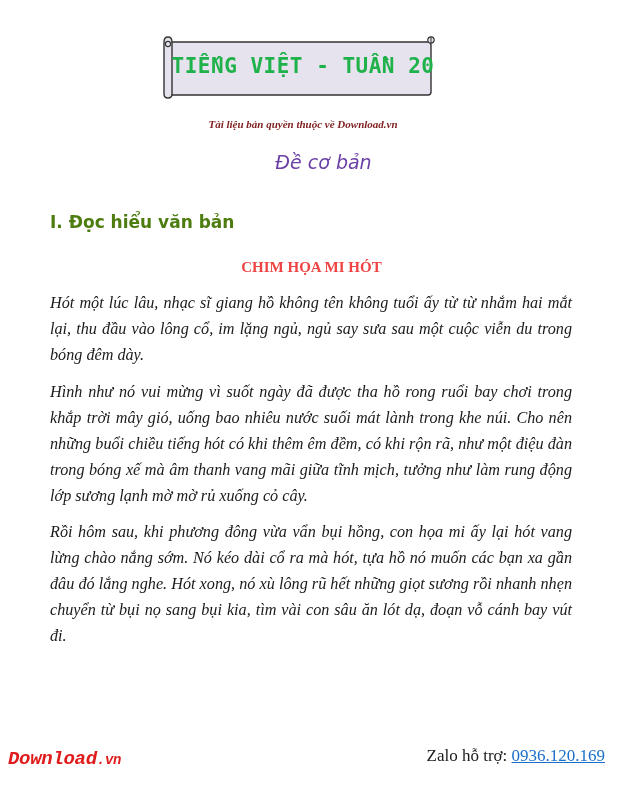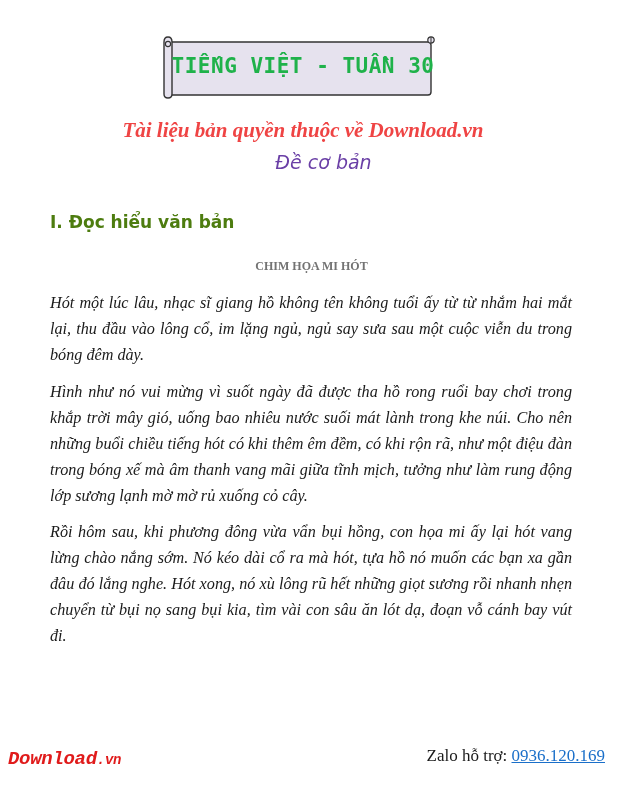--- a/index.html
+++ b/index.html
@@ -43,22 +43,22 @@
 
     .copyright {
       position: absolute;
       top: 118px;
       left: 0;
       width: 606px;
       text-align: center;
       font-family: "Liberation Serif", serif;
       font-style: italic;
       font-weight: bold;
-      font-size: 21px;
-      color: #ef4444;
+      font-size: 11px;
+      color: #7f1d1d;
     }
 
     .subtitle {
       position: absolute;
       top: 151px;
       left: 12px;
       width: 623px;
       text-align: center;
       font-family: "DejaVu Sans", sans-serif;
       font-size: 19px;
@@ -77,22 +77,22 @@
     }
 
     .story-title {
       position: absolute;
       top: 259px;
       left: 0;
       width: 623px;
       text-align: center;
       font-family: "Liberation Serif", serif;
       font-weight: bold;
-      font-size: 12px;
-      color: #737373;
+      font-size: 15px;
+      color: #ef4444;
     }
 
     .story {
       position: absolute;
       top: 290px;
       left: 50px;
       width: 522px;
       font-family: "Liberation Serif", serif;
       font-style: italic;
       font-size: 16.2px;
@@ -138,21 +138,21 @@
   <svg width="280" height="64" viewBox="0 0 280 64">
 
     <path d="M8 6 L268 6 Q271 6 271 9 L271 56 Q271 59 268 59 L10 59 Z" fill="#e6e2ee" stroke="#333" stroke-width="1.4"></path>
 
     <path d="M4 10 Q4 5 8 5 Q12 5 12 10 L12 62 Q12 66 8 66 Q4 66 4 62 Z" fill="#e6e2ee" stroke="#333" stroke-width="1.4" transform="translate(0,-4)"></path>
     <circle cx="8" cy="8" r="2.6" fill="none" stroke="#333" stroke-width="1.1"></circle>
 
     <circle cx="271" cy="4" r="3.2" fill="#e6e2ee" stroke="#333" stroke-width="1.2"></circle>
     <line x1="271" y1="1" x2="271" y2="7" stroke="#333" stroke-width="1"></line>
   </svg>
-  <div class="banner-title">TIẾNG VIỆT - TUẦN 30</div>
+  <div class="banner-title">TIẾNG VIỆT - TUẦN 20</div>
 </div>
 
 <div class="copyright">Tài liệu bản quyền thuộc về Download.vn</div>
 
 <div class="subtitle">Đề cơ bản</div>
 
 <div class="section-heading">I. Đọc hiểu văn bản</div>
 
 <div class="story-title">CHIM HỌA MI HÓT</div>
 

